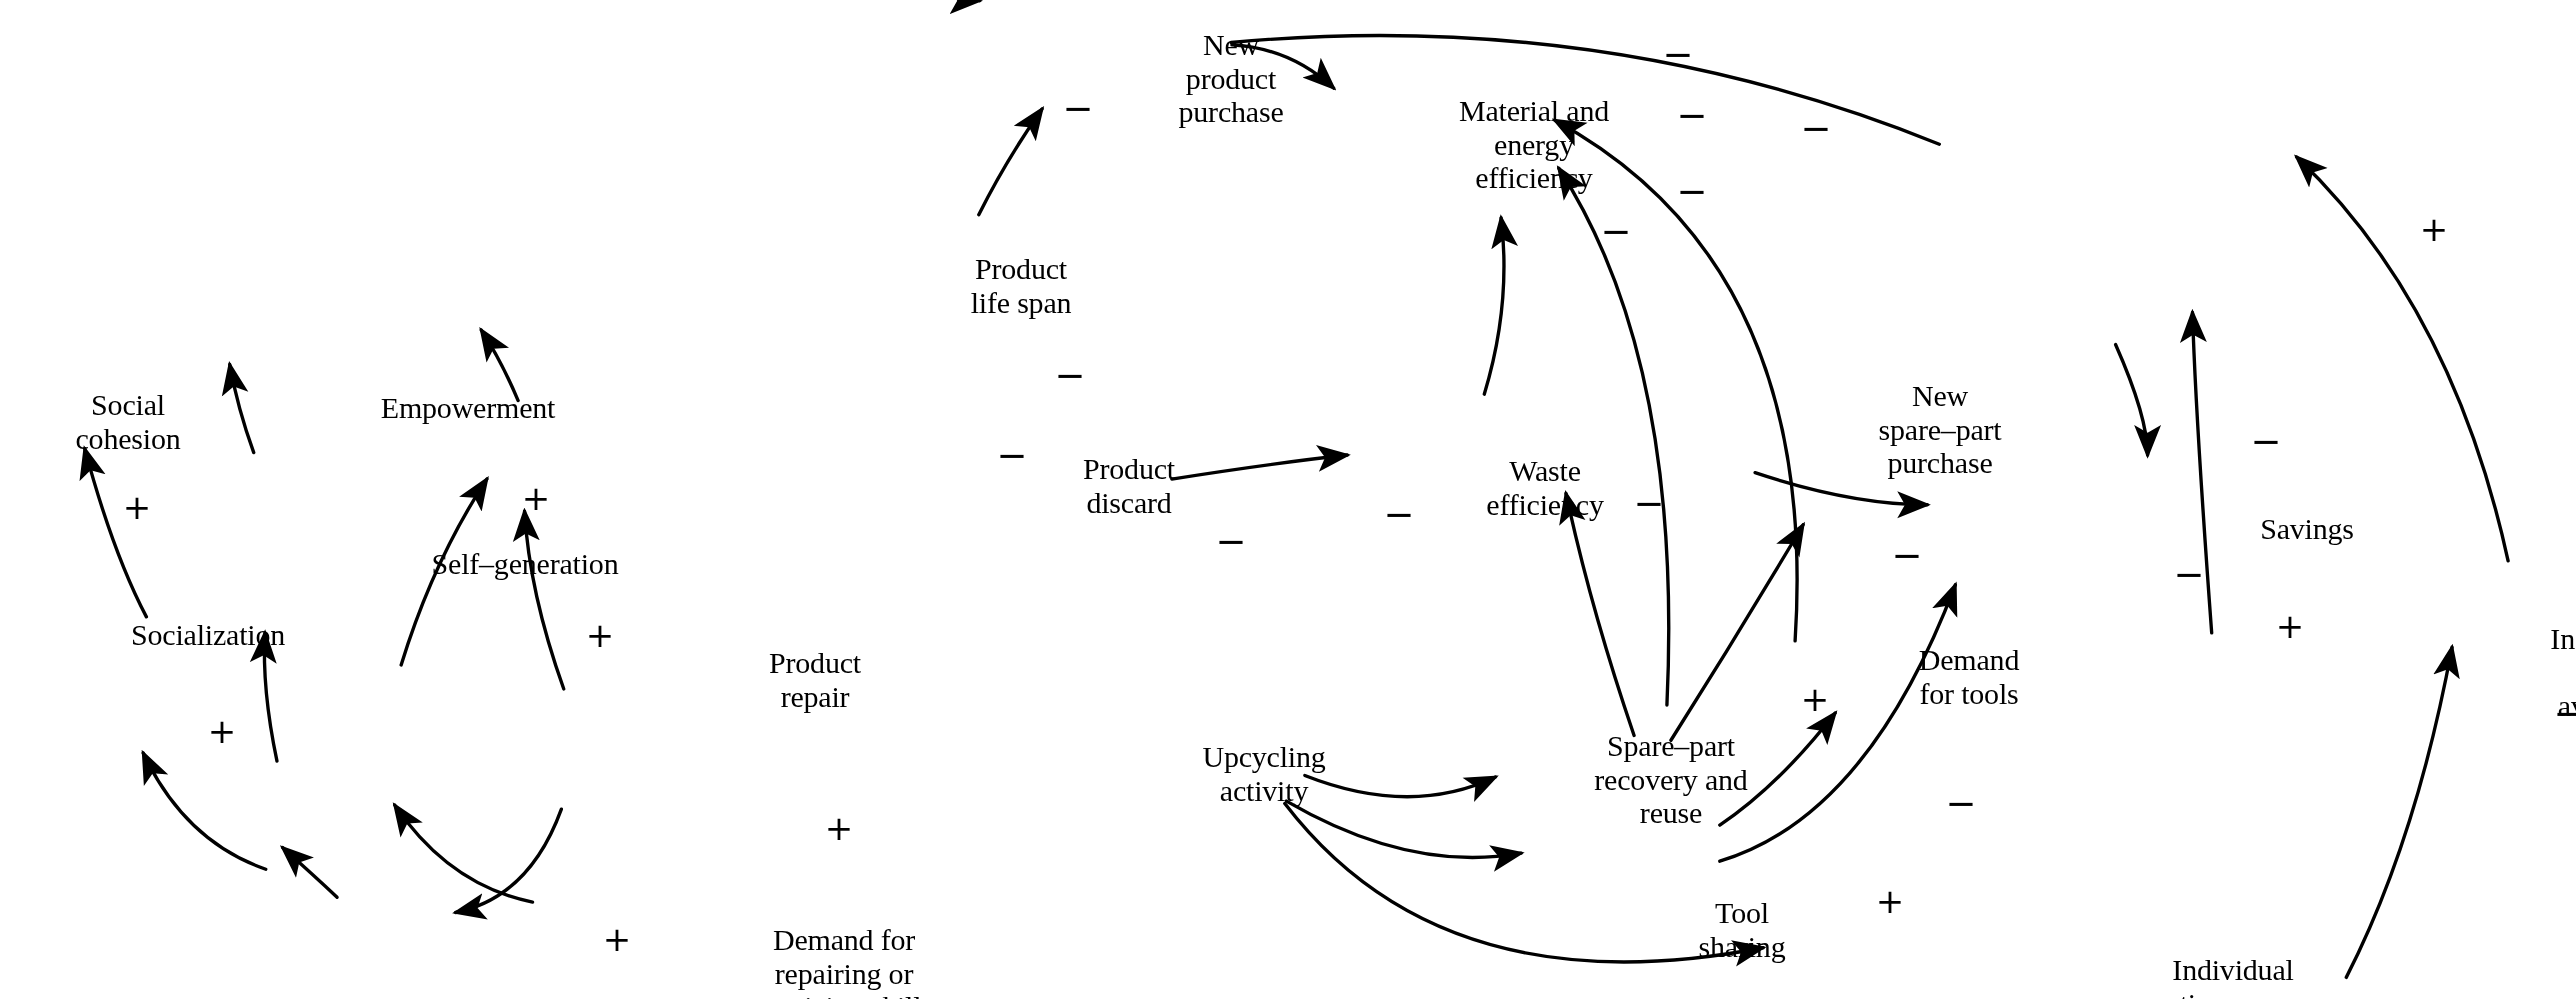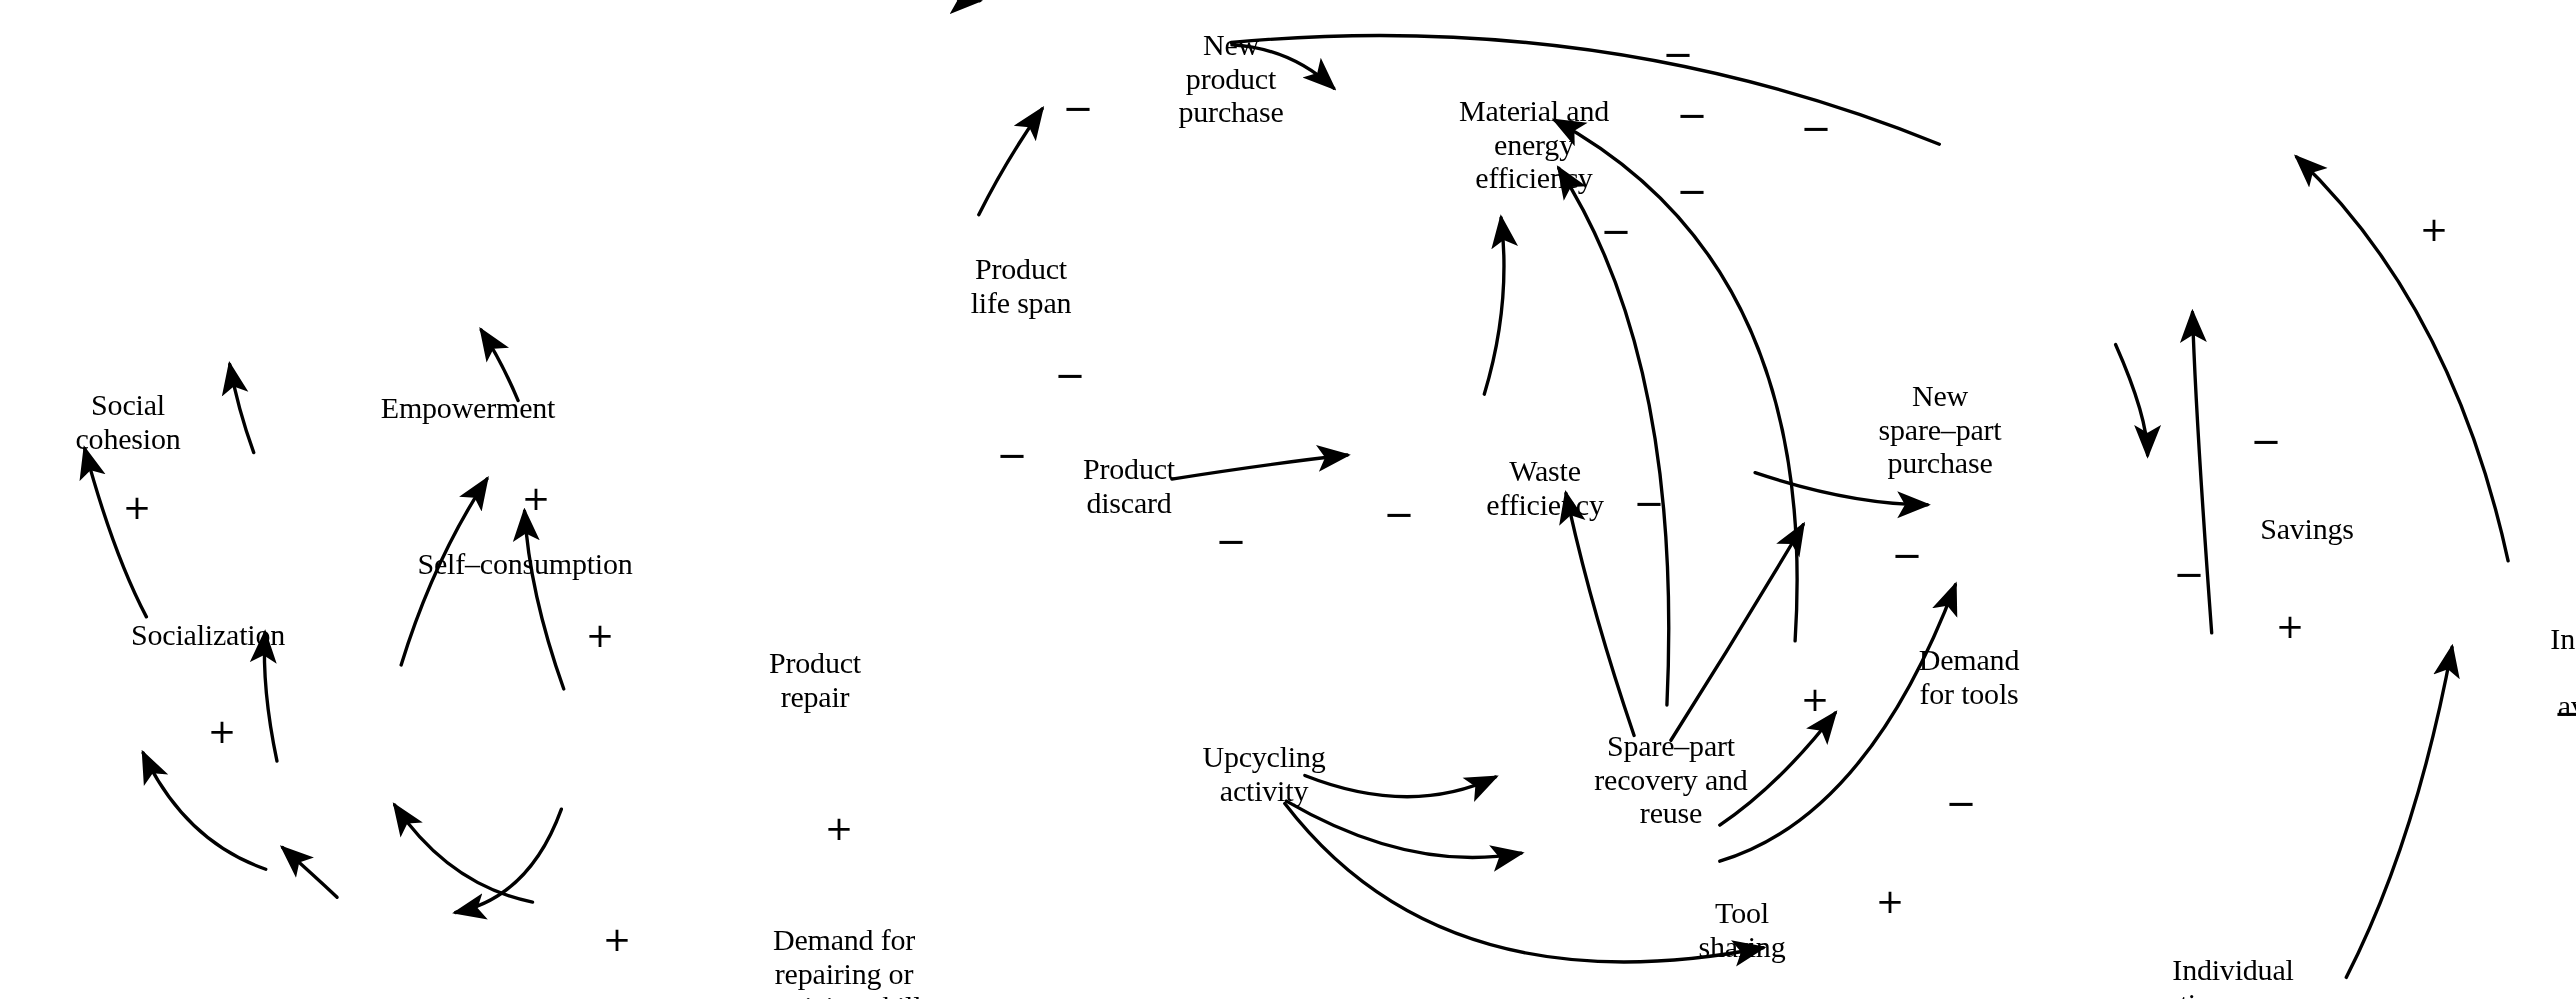--- a/index.html
+++ b/index.html
@@ -133,21 +133,21 @@
     <path class="edge-path" marker-end="url(#ah)" d="M 3130,700 Q 3060,380 2866,196"></path>
 
     <path class="edge-path" marker-end="url(#ah)" d="M 2640,430 Q 2680,520 2680,568"></path>
 
     <path class="edge-path" marker-end="url(#ah)" d="M 2760,790 Q 2740,520 2736,390"></path>
   </svg>
 
   <div class="node-label" style="left: 128px; top: 422px;">Social
 cohesion</div>
   <div class="node-label" style="left: 468px; top: 392px; margin-top: 16px;">Empowerment</div>
-  <div class="node-label" style="left: 525px; top: 564px;">Self–consumption</div>
+  <div class="node-label" style="left: 525px; top: 564px;">Self–generation</div>
   <div class="node-label" style="left: 208px; top: 635px;">Socialization</div>
   <div class="node-label" style="left: 844px; top: 973px;">Demand for
 repairing or
 servicing skills</div>
   <div class="node-label" style="left: 815px; top: 680px;">Product
 repair</div>
   <div class="node-label" style="left: 1129px; top: 486px;">Product
 discard</div>
   <div class="node-label" style="left: 1021px; top: 286px;">Product
 life span</div>

